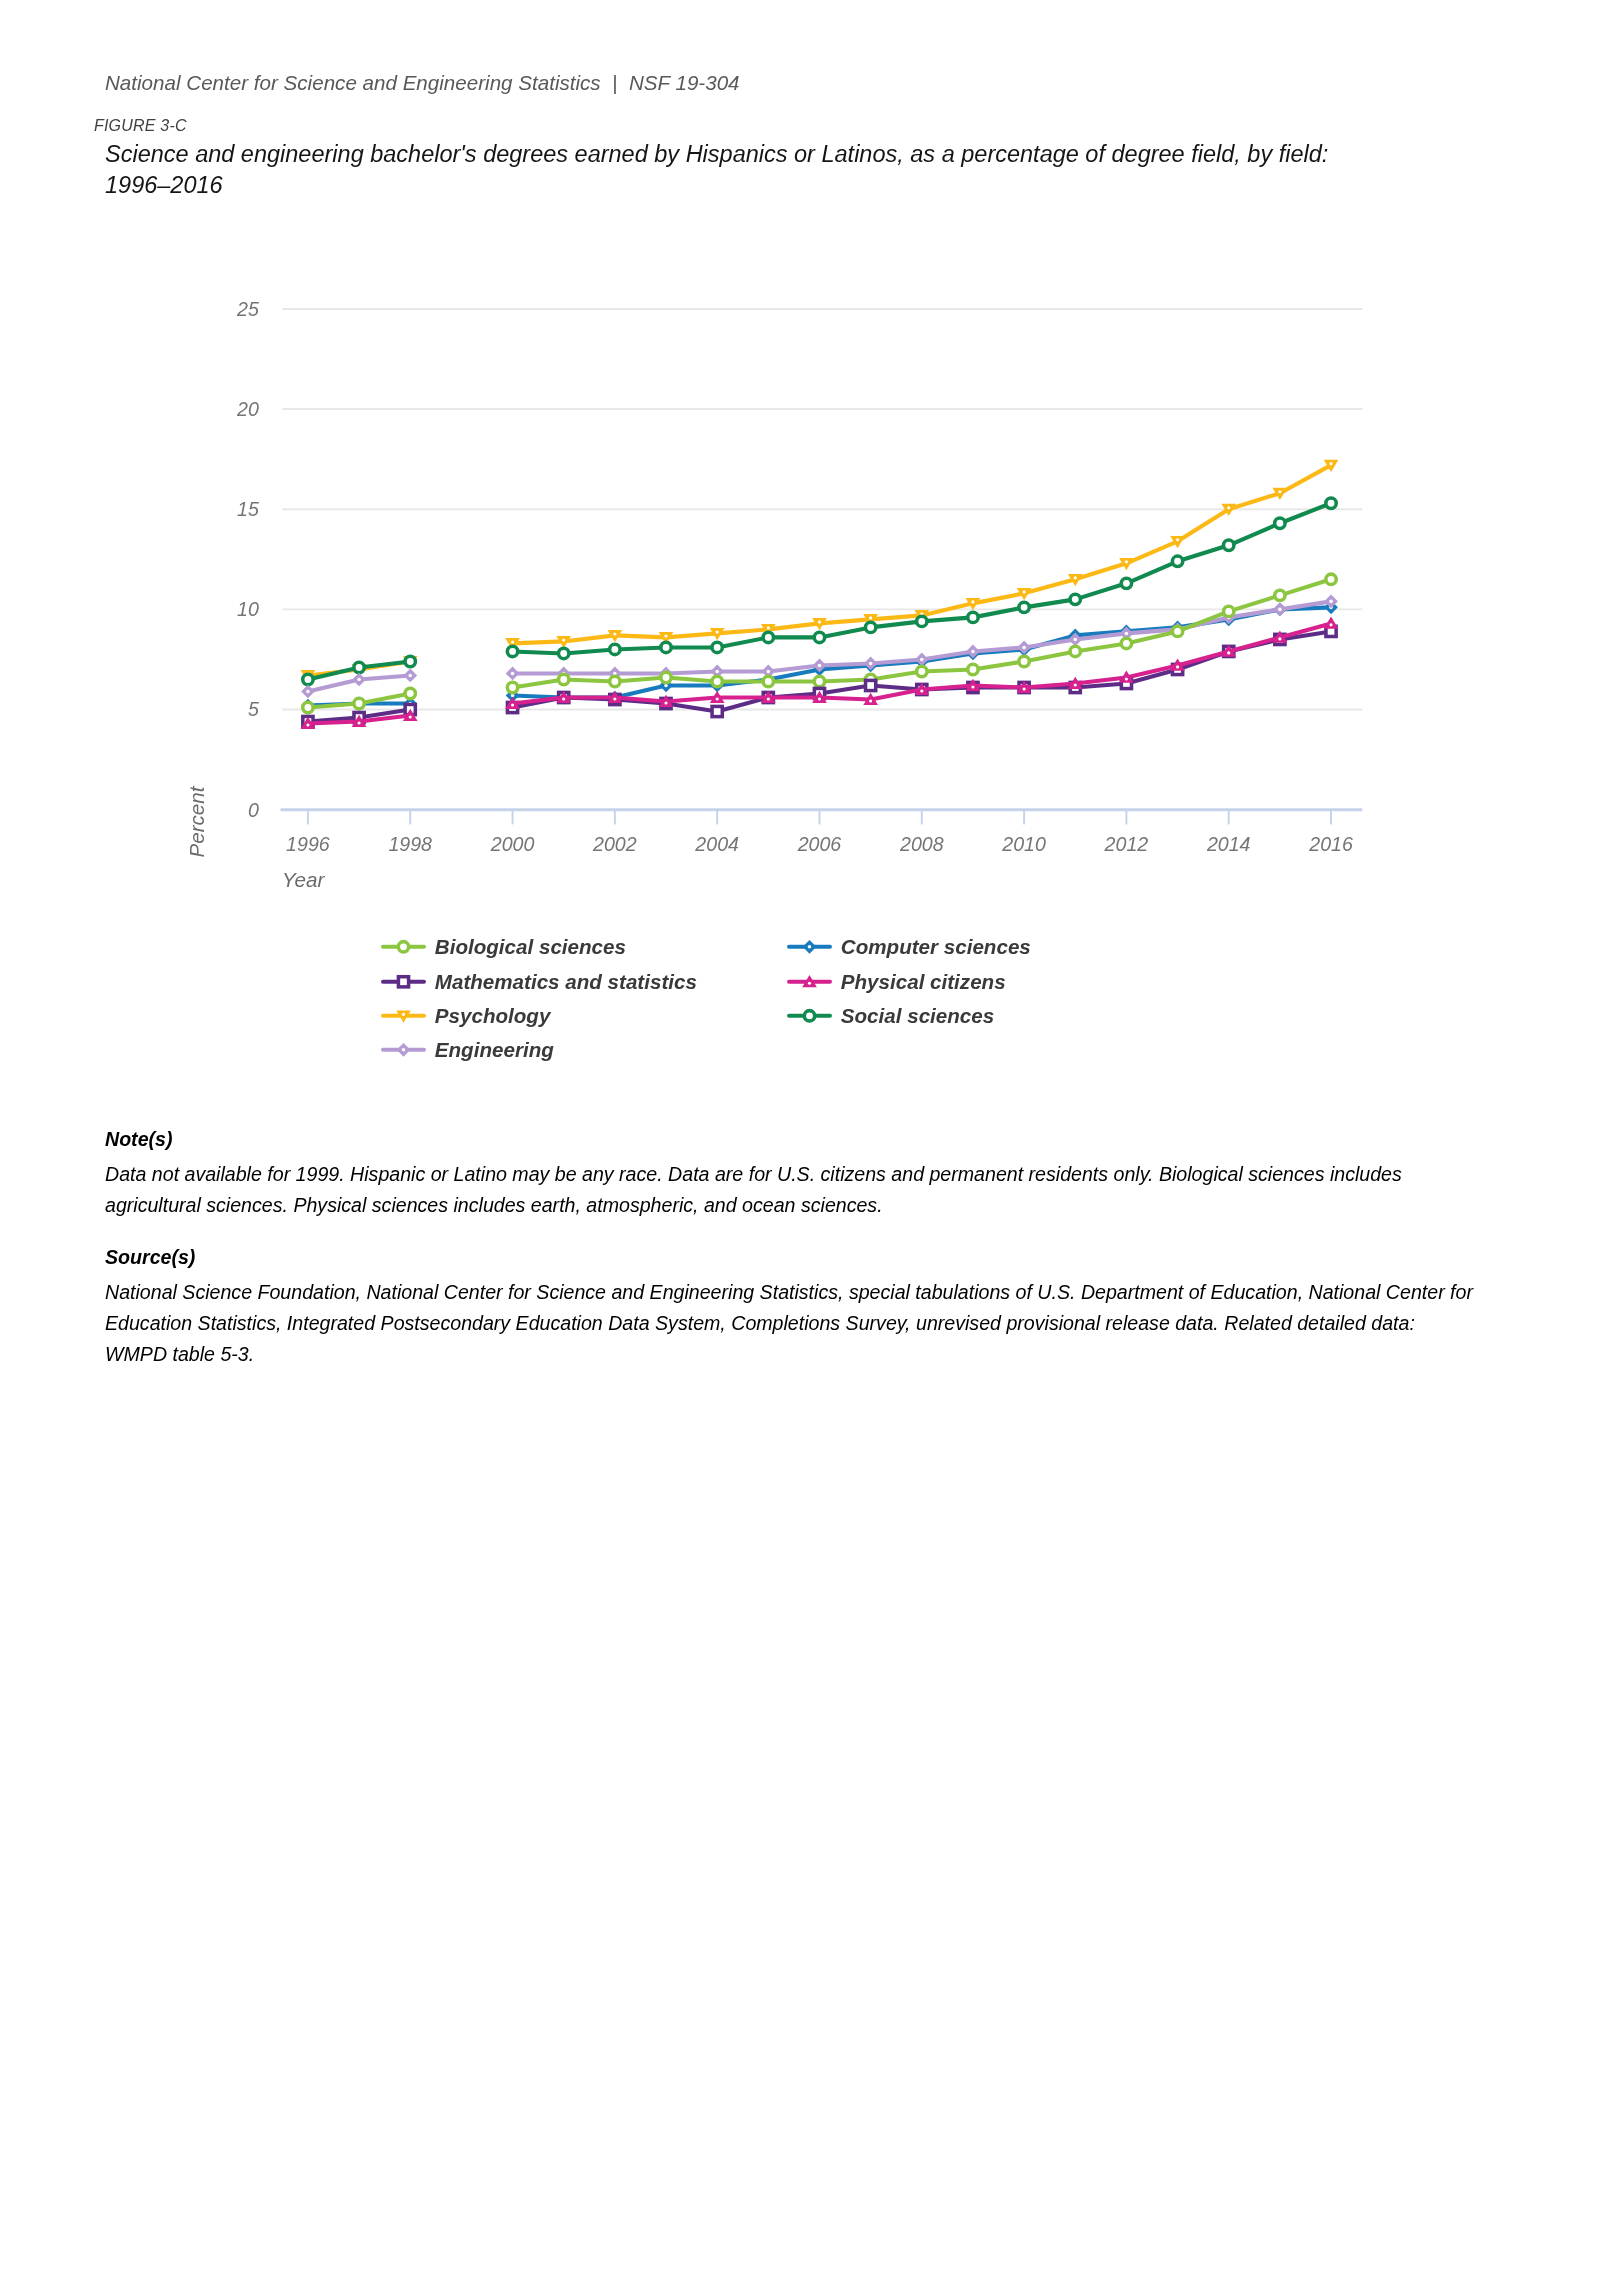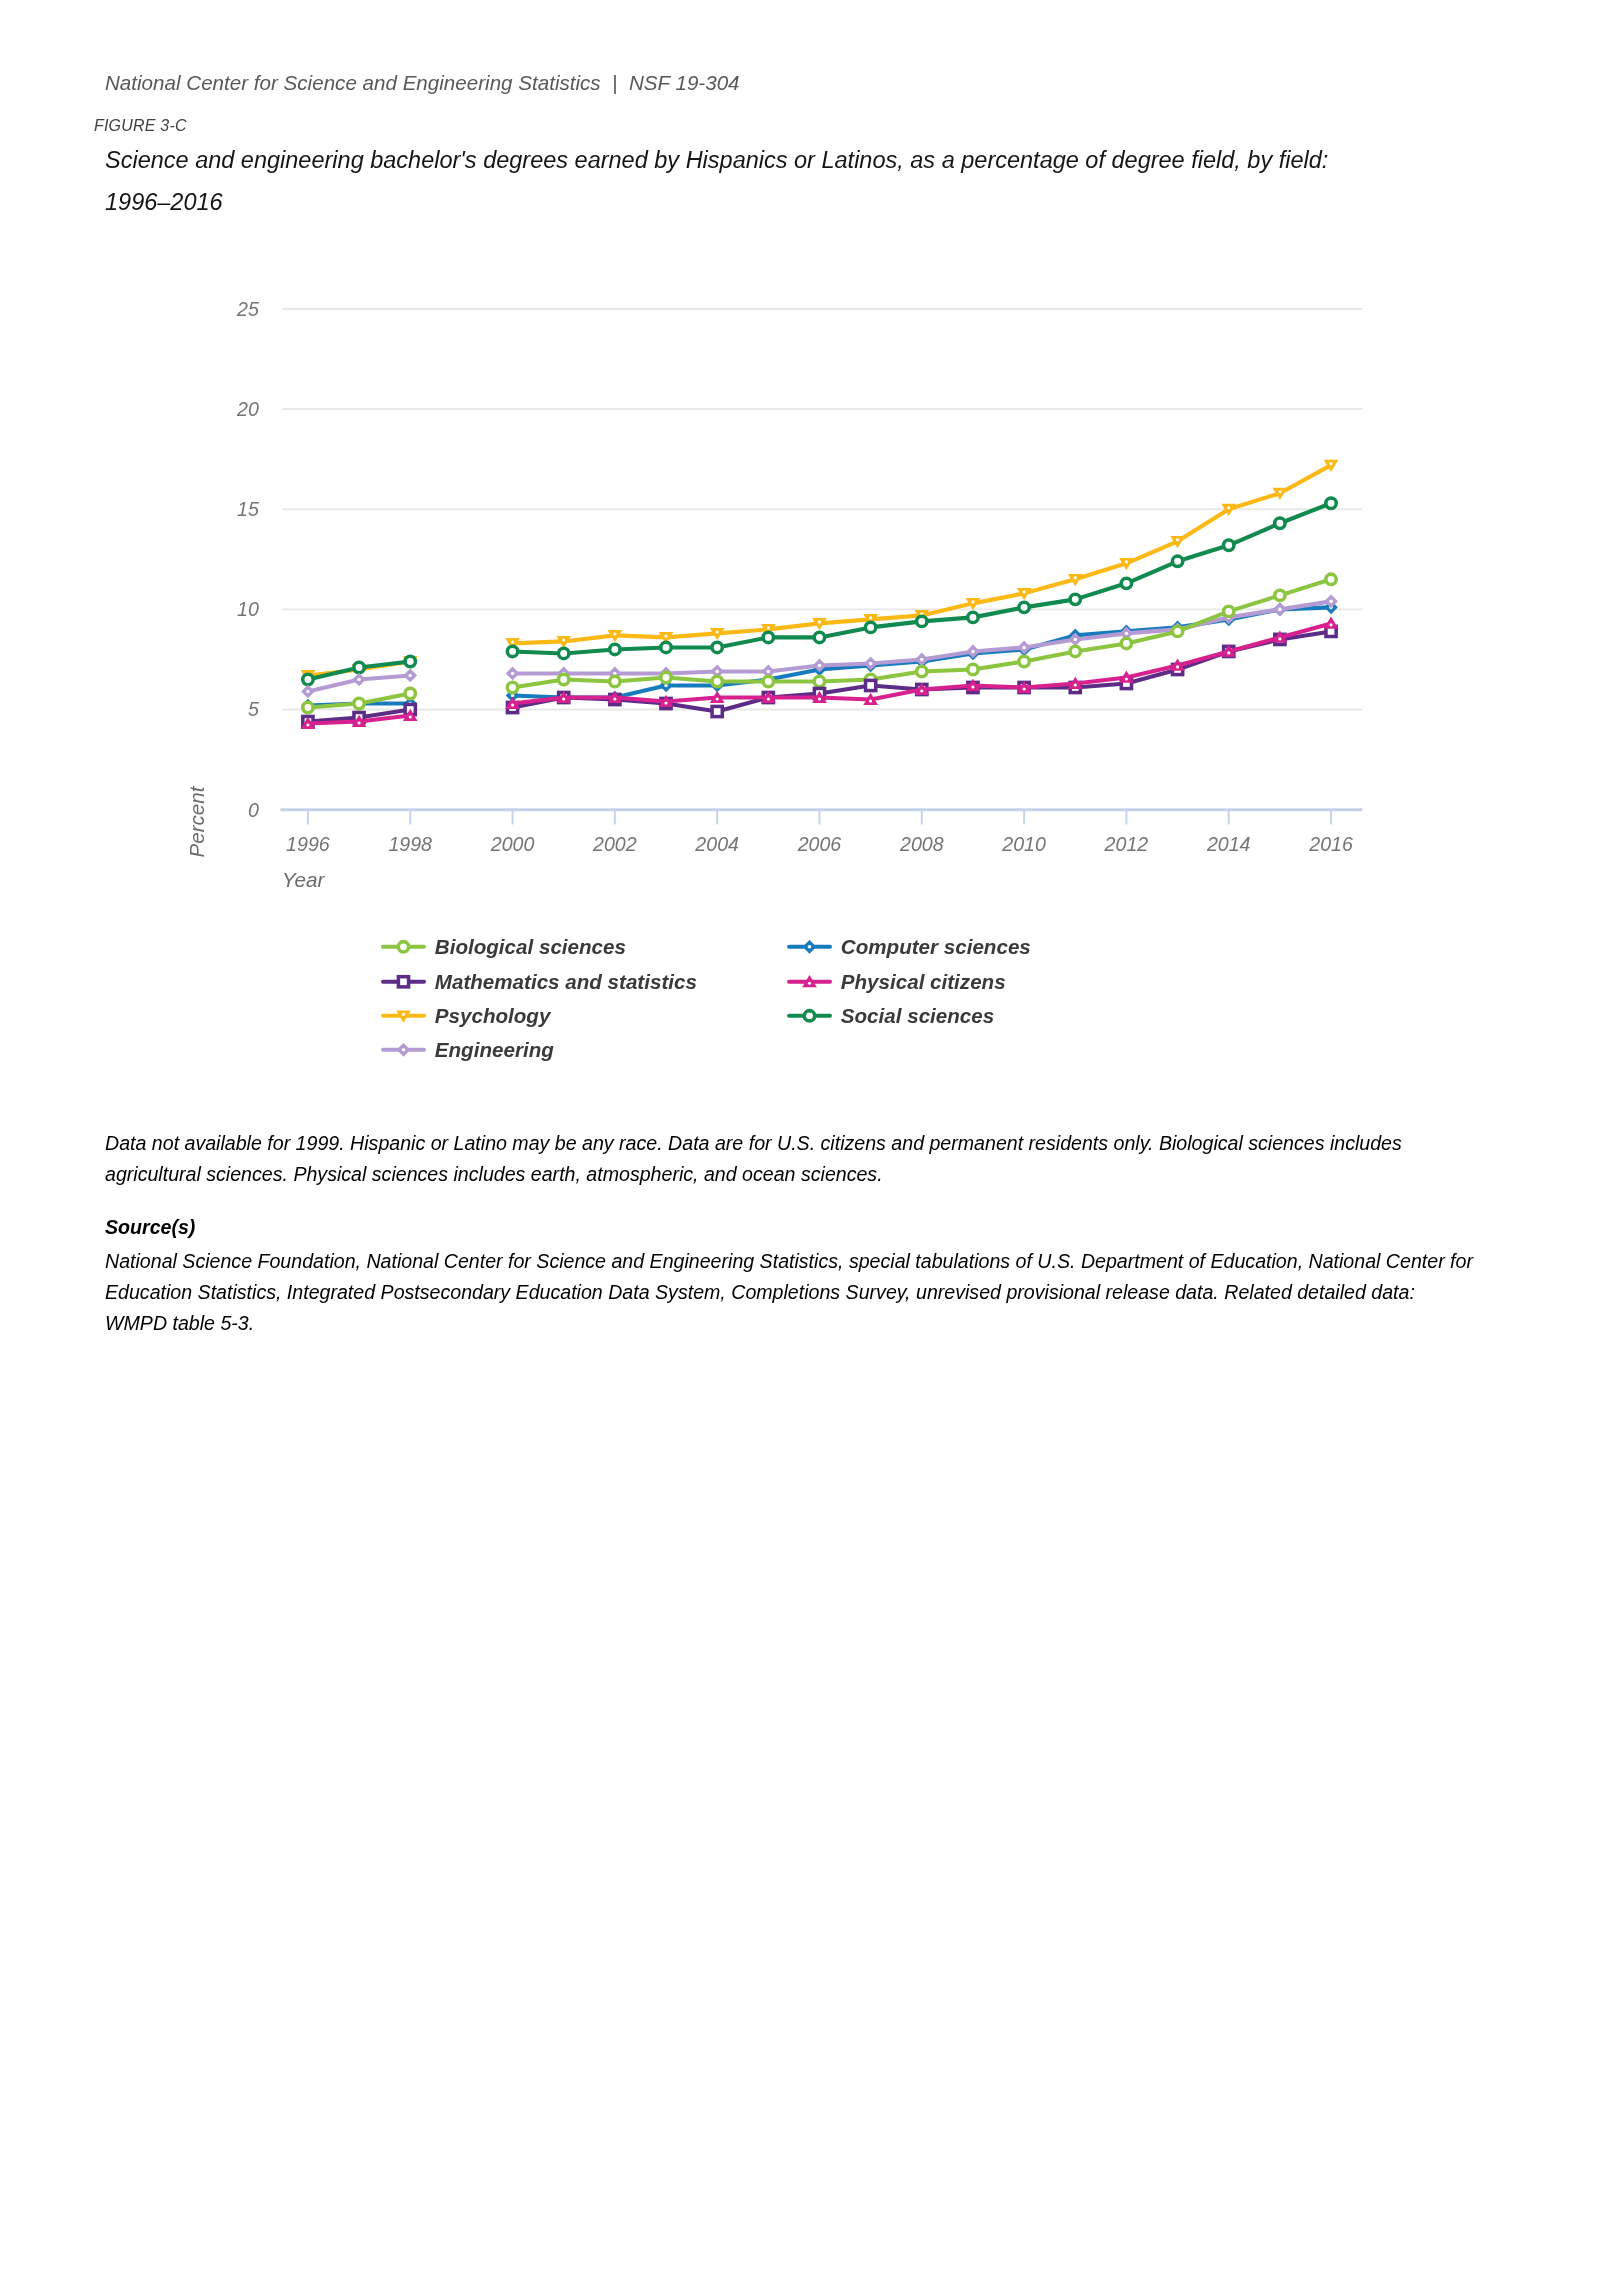--- a/index.html
+++ b/index.html
@@ -7,21 +7,21 @@
     position:relative;width:1621px;height:2293px;background:#ffffff;overflow:hidden;
     font-family:"Liberation Sans", sans-serif;color:#151515;font-style:italic;
   }
   .header-text{
     position:absolute;left:105px;top:71px;font-size:20.6px;color:#595959;white-space:pre;
   }
   .figure-label{
     position:absolute;left:94px;top:117px;font-size:16px;color:#404040;letter-spacing:0.2px;
   }
   .figure-title{
-    position:absolute;left:105px;top:139px;width:1274px;font-size:23.5px;line-height:42px;color:#151515;
+    position:absolute;left:105px;top:139px;width:1274px;font-size:23.5px;line-height:31px;color:#151515;
   }
   .chart-wrap{position:absolute;left:157px;top:292px;width:1225px;height:613px;}
   .chart-svg{position:absolute;left:0;top:0;}
   .y-axis-title{
     position:absolute;left:-39px;top:518px;width:157px;text-align:center;
     font-size:20.6px;color:#6b6b6b;transform:rotate(-90deg);
   }
   .x-axis-title{
     position:absolute;left:125px;top:576px;width:1080px;
     font-size:20.6px;color:#6b6b6b;
@@ -386,19 +386,20 @@
       <svg width="45" height="17.6" viewBox="0 0 46 18">
           <line x1="2" y1="9" x2="44" y2="9" stroke="#B59BD3" stroke-width="4" stroke-linecap="round"></line>
           <path d="M 23 2 L 30 9 L 23 16 L 16 9 Z" fill="#B59BD3"></path>
           <circle cx="23" cy="9" r="1.8" fill="#fff"></circle>
         </svg>
       <span class="legend-label">Engineering</span>
     </div>
   </div>
 
   <div class="notes-block">
+    <p class="notes-heading">Note(s)</p>
     <p class="notes-text">Data not available for 1999. Hispanic or Latino may be any race. Data are for U.S. citizens and permanent residents only. Biological sciences includes agricultural sciences. Physical sciences includes earth, atmospheric, and ocean sciences.</p>
     <p class="notes-heading">Source(s)</p>
     <p class="notes-text">National Science Foundation, National Center for Science and Engineering Statistics, special tabulations of U.S. Department of Education, National Center for Education Statistics, Integrated Postsecondary Education Data System, Completions Survey, unrevised provisional release data. Related detailed data: WMPD table 5-3.</p>
   </div>
 
 </div>
 
 
 </body></html>

